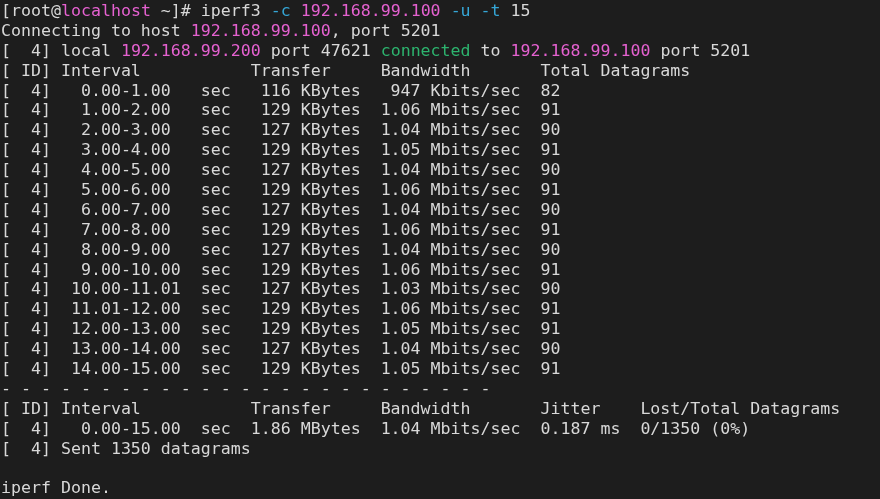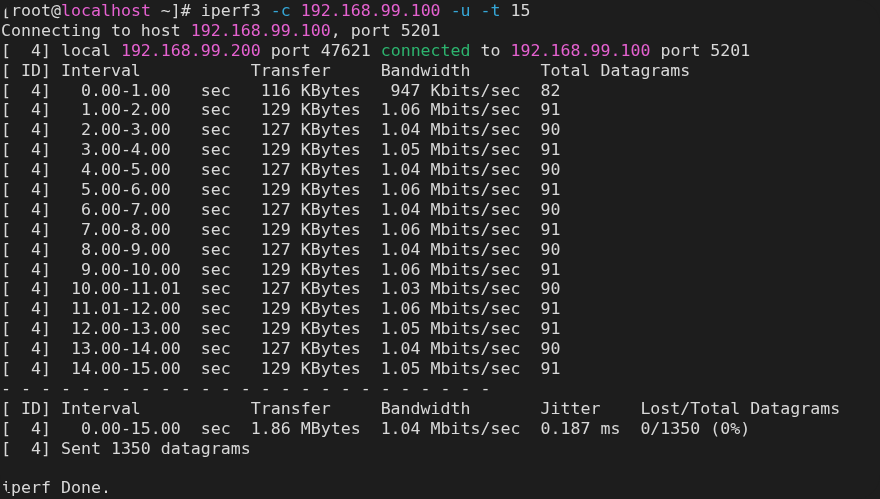--- a/index.html
+++ b/index.html
@@ -23,15 +23,15 @@
     white-space: pre;
   }
   .line {
     height: 19.9px;
     white-space: pre;
   }
 </style>
 </head>
 <body>
 
-<div class="screen" style="background: rgb(29, 29, 29); border-radius: 24px;">
+<div class="screen" style="background: rgb(29, 29, 29);">
   <div class="term" style="color: rgb(216, 216, 216);"><div class="line"><span>[root@</span><span style="color: rgb(229, 97, 208);">localhost</span><span> ~]# iperf3 </span><span style="color: rgb(53, 166, 214);">-c</span><span> </span><span style="color: rgb(229, 97, 208);">192.168.99.100</span><span> </span><span style="color: rgb(53, 166, 214);">-u</span><span> </span><span style="color: rgb(53, 166, 214);">-t</span><span> 15</span></div><div class="line"><span>Connecting to host </span><span style="color: rgb(229, 97, 208);">192.168.99.100</span><span>, port 5201</span></div><div class="line"><span>[  4] local </span><span style="color: rgb(229, 97, 208);">192.168.99.200</span><span> port 47621 </span><span style="color: rgb(45, 179, 110);">connected</span><span> to </span><span style="color: rgb(229, 97, 208);">192.168.99.100</span><span> port 5201</span></div><div class="line">[ ID] Interval           Transfer     Bandwidth       Total Datagrams</div><div class="line">[  4]   0.00-1.00   sec   116 KBytes   947 Kbits/sec  82</div><div class="line">[  4]   1.00-2.00   sec   129 KBytes  1.06 Mbits/sec  91</div><div class="line">[  4]   2.00-3.00   sec   127 KBytes  1.04 Mbits/sec  90</div><div class="line">[  4]   3.00-4.00   sec   129 KBytes  1.05 Mbits/sec  91</div><div class="line">[  4]   4.00-5.00   sec   127 KBytes  1.04 Mbits/sec  90</div><div class="line">[  4]   5.00-6.00   sec   129 KBytes  1.06 Mbits/sec  91</div><div class="line">[  4]   6.00-7.00   sec   127 KBytes  1.04 Mbits/sec  90</div><div class="line">[  4]   7.00-8.00   sec   129 KBytes  1.06 Mbits/sec  91</div><div class="line">[  4]   8.00-9.00   sec   127 KBytes  1.04 Mbits/sec  90</div><div class="line">[  4]   9.00-10.00  sec   129 KBytes  1.06 Mbits/sec  91</div><div class="line">[  4]  10.00-11.01  sec   127 KBytes  1.03 Mbits/sec  90</div><div class="line">[  4]  11.01-12.00  sec   129 KBytes  1.06 Mbits/sec  91</div><div class="line">[  4]  12.00-13.00  sec   129 KBytes  1.05 Mbits/sec  91</div><div class="line">[  4]  13.00-14.00  sec   127 KBytes  1.04 Mbits/sec  90</div><div class="line">[  4]  14.00-15.00  sec   129 KBytes  1.05 Mbits/sec  91</div><div class="line">- - - - - - - - - - - - - - - - - - - - - - - - -</div><div class="line">[ ID] Interval           Transfer     Bandwidth       Jitter    Lost/Total Datagrams</div><div class="line">[  4]   0.00-15.00  sec  1.86 MBytes  1.04 Mbits/sec  0.187 ms  0/1350 (0%)</div><div class="line">[  4] Sent 1350 datagrams</div><div class="line"> </div><div class="line">iperf Done.</div></div>
 </div>
 
 </body></html>

